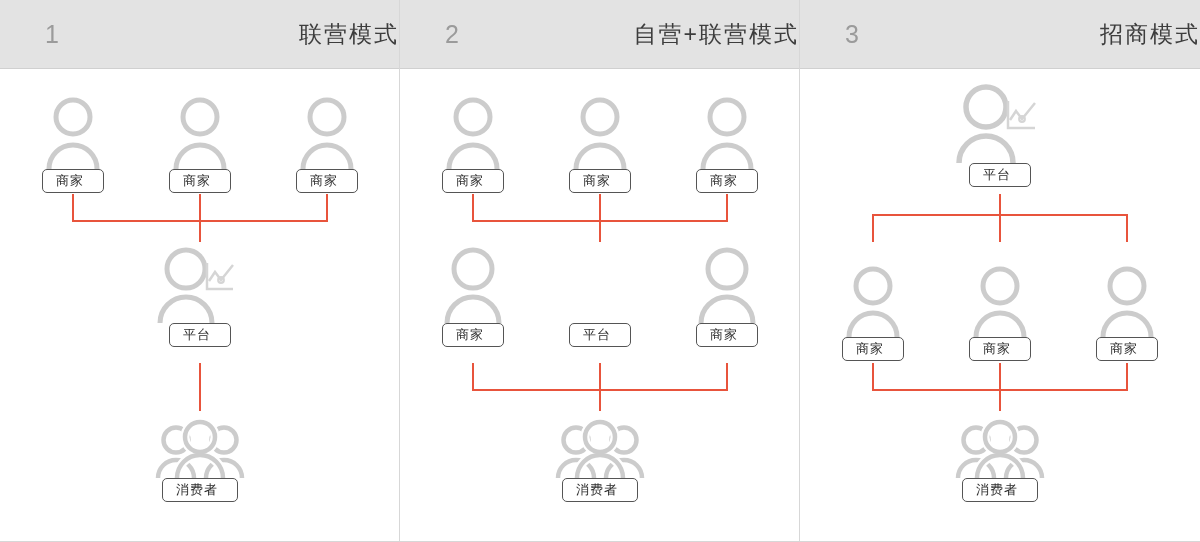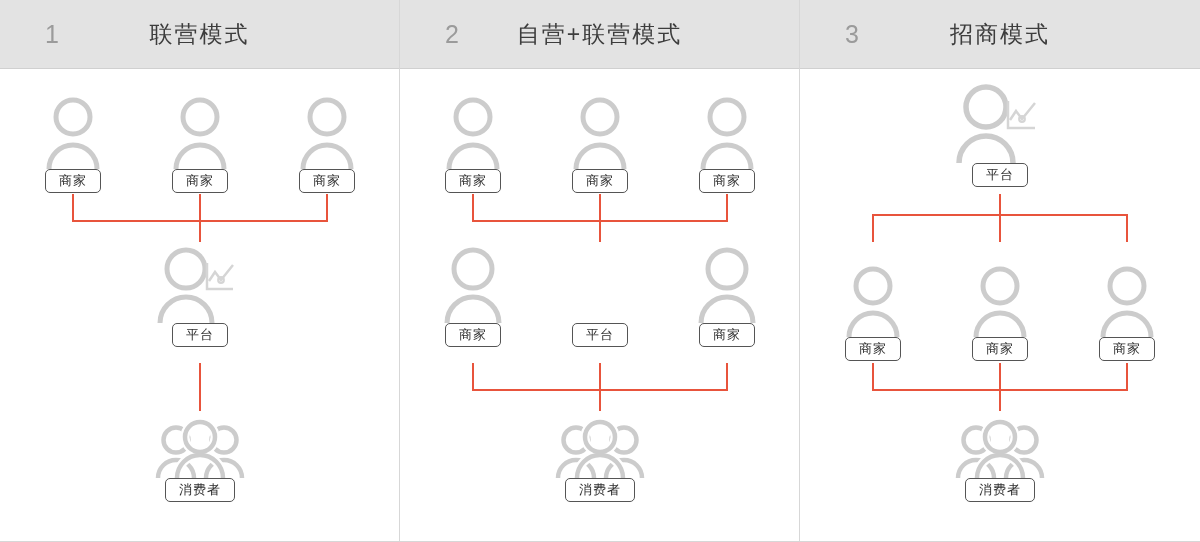--- a/index.html
+++ b/index.html
@@ -53,21 +53,21 @@
     font-weight: 400;
     letter-spacing: 0.5px;
   }
   .col-title {
     position: absolute;
     left: 0;
     right: 0;
     top: 0;
     height: 68px;
     line-height: 68px;
-    text-align: center;
+    text-align: right;
     font-size: 23px;
     color: #3d3d3d;
     letter-spacing: 2px;
   }
   .diagram {
     position: relative;
     width: 400px;
     height: 472px;
   }
 
@@ -88,21 +88,21 @@
   .figure.empty { height: 78px; }
   .node.group .figure { height: 60px; }
 
   .label {
     display: inline-block;
     border: 1px solid #555555;
     border-radius: 5px;
     background: #ffffff;
     font-size: 13px;
     color: #2d2d2d;
-    padding: 3px 13px 4px 13px;
+    padding: 3px 19px 4px 13px;
     line-height: 15px;
     letter-spacing: 1px;
     white-space: nowrap;
   }
 
   
   .conn {
     position: absolute;
     background: #e8543c;
   }

